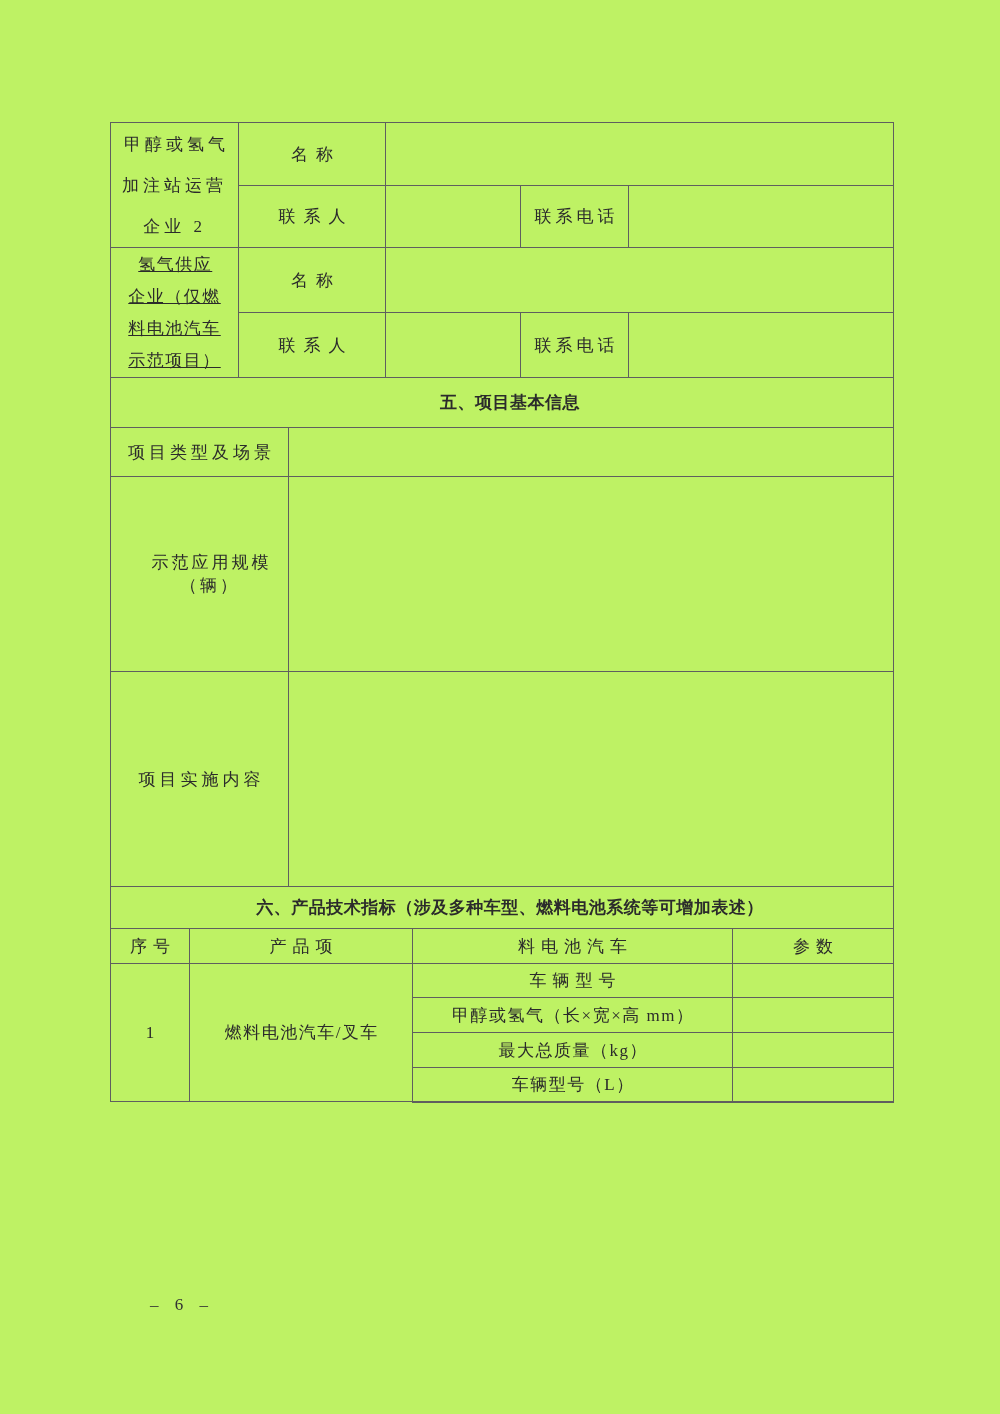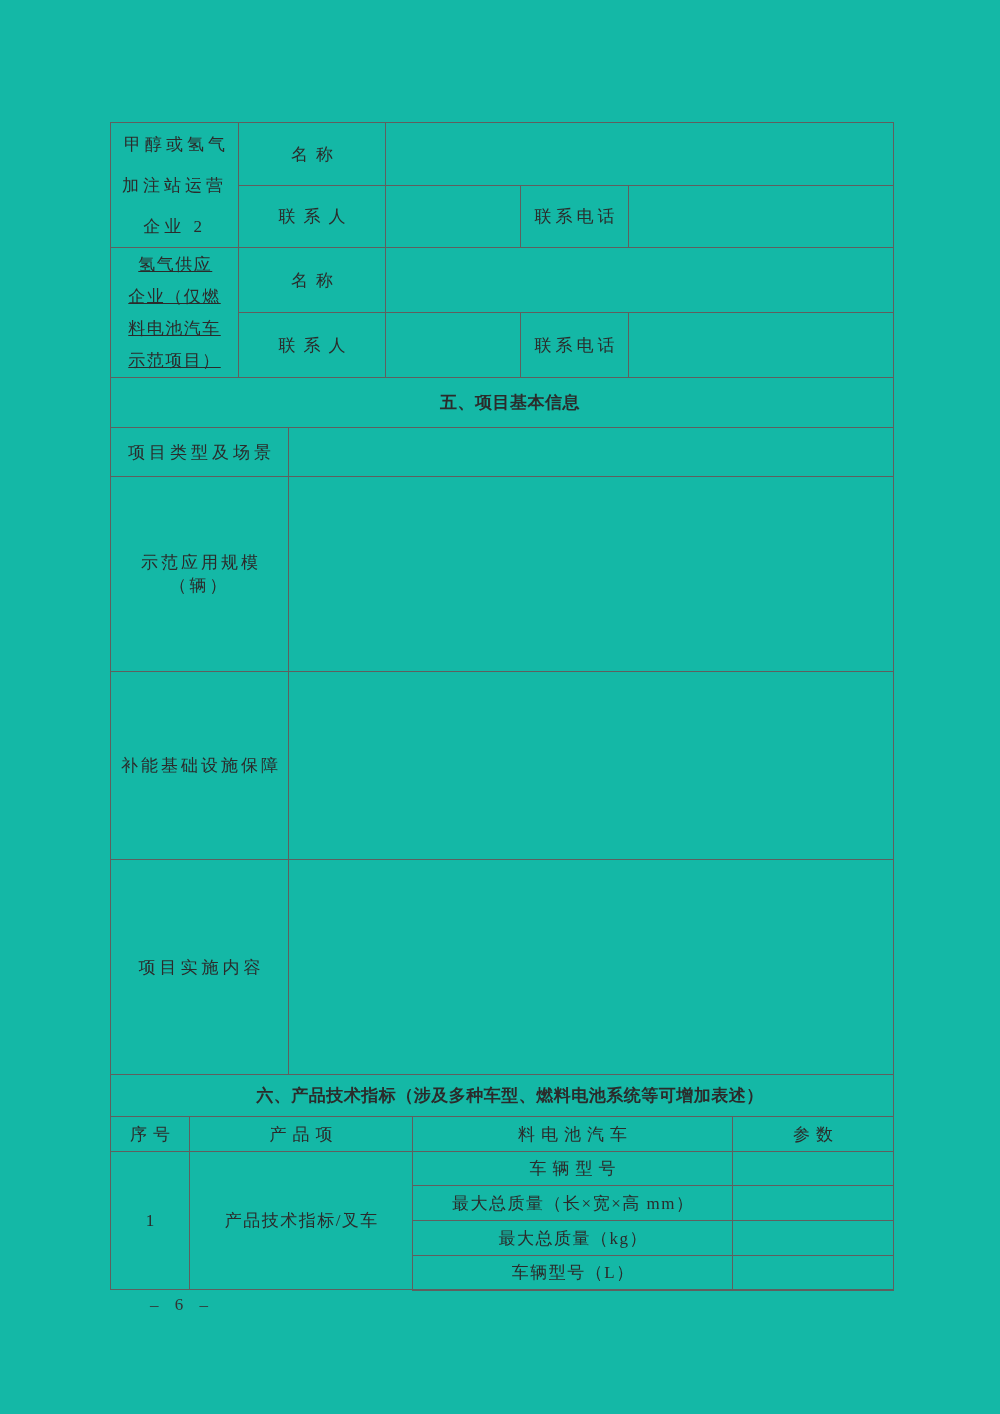--- a/index.html
+++ b/index.html
@@ -3,21 +3,21 @@
 <meta charset="utf-8">
 <style>
   * { margin: 0; padding: 0; box-sizing: border-box; }
   html, body { background: #ffffff; }
   body {
     width: 1000px; height: 1414px;
     position: relative;
     font-family: "Liberation Serif", "DejaVu Serif", serif;
     color: #2b2b2b;
   }
-  .page { position: absolute; inset: 0; background: #14b8a6; }
+  .page { position: absolute; inset: 0; background: #bef264; }
   .content { position: absolute; left: 110px; top: 122px; width: 785px; }
 
   table.tbl {
     border-collapse: collapse;
     table-layout: fixed;
     width: 783px;
   }
   table.tbl + table.tbl { margin-top: -1px; }
   table.tbl td {
     border: 1px solid #5f5f5f;
@@ -28,21 +28,21 @@
     overflow: hidden;
   }
 
   .prelines { white-space: pre-line; }
   .lh41 { line-height: 41px; }
   .lh32 { line-height: 32px; text-decoration: underline; }
 
   .ls8 { letter-spacing: 8px; text-indent: 8px; }
   .ls6 { letter-spacing: 6px; text-indent: 6px; }
   .ls4 { letter-spacing: 4px; text-indent: 4px; }
-  .ls3 { letter-spacing: 3px; text-indent: 3px; }
+  .ls3 { letter-spacing: 3px; text-indent: 3px; padding-left: 21px; }
   .ls2 { letter-spacing: 1.5px; text-indent: 1.5px; }
 
   td.section-title {
     text-align: left;
     font-weight: 700;
     color: #111111;
     font-size: 18px;
     font-family: "Liberation Sans", "DejaVu Sans", sans-serif;
     padding-left: 16px;
     letter-spacing: 0.5px;
@@ -127,24 +127,20 @@
         <td colspan="2" class="section-title">五、项目基本信息</td>
       </tr>
       <tr class="h49">
         <td class="ls4">项目类型及场景</td>
         <td></td>
       </tr>
       <tr class="h195">
         <td class="ls3">示范应用规模（辆）</td>
         <td></td>
       </tr>
-      <tr class="h188">
-        <td class="ls3">补能基础设施保障</td>
-        <td></td>
-      </tr>
       <tr class="h215">
         <td class="ls4">项目实施内容</td>
         <td></td>
       </tr>
     </tbody>
       </table>
 
     <table class="tbl">
       <colgroup>
         <col style="width:79px">
@@ -157,26 +153,26 @@
         <td colspan="4" class="section-title">六、产品技术指标（涉及多种车型、燃料电池系统等可增加表述）</td>
       </tr>
       <tr class="h35">
         <td class="ls6">序号</td>
         <td class="ls6">产品项</td>
         <td class="ls6">料电池汽车</td>
         <td class="ls6">参数</td>
       </tr>
       <tr class="h34">
         <td rowspan="4">1</td>
-        <td rowspan="4" class="ls2">产品技术指标/叉车</td>
+        <td rowspan="4" class="ls2">燃料电池汽车/叉车</td>
         <td class="ls6">车辆型号</td>
         <td></td>
       </tr>
       <tr class="h35">
-        <td class="ls2">最大总质量（长×宽×高 mm）</td>
+        <td class="ls2">甲醇或氢气（长×宽×高 mm）</td>
         <td></td>
       </tr>
       <tr class="h35">
         <td class="ls2">最大总质量（kg）</td>
         <td></td>
       </tr>
       <tr class="h34 last-row">
         <td class="ls2">车辆型号（L）</td>
         <td></td>
       </tr>

